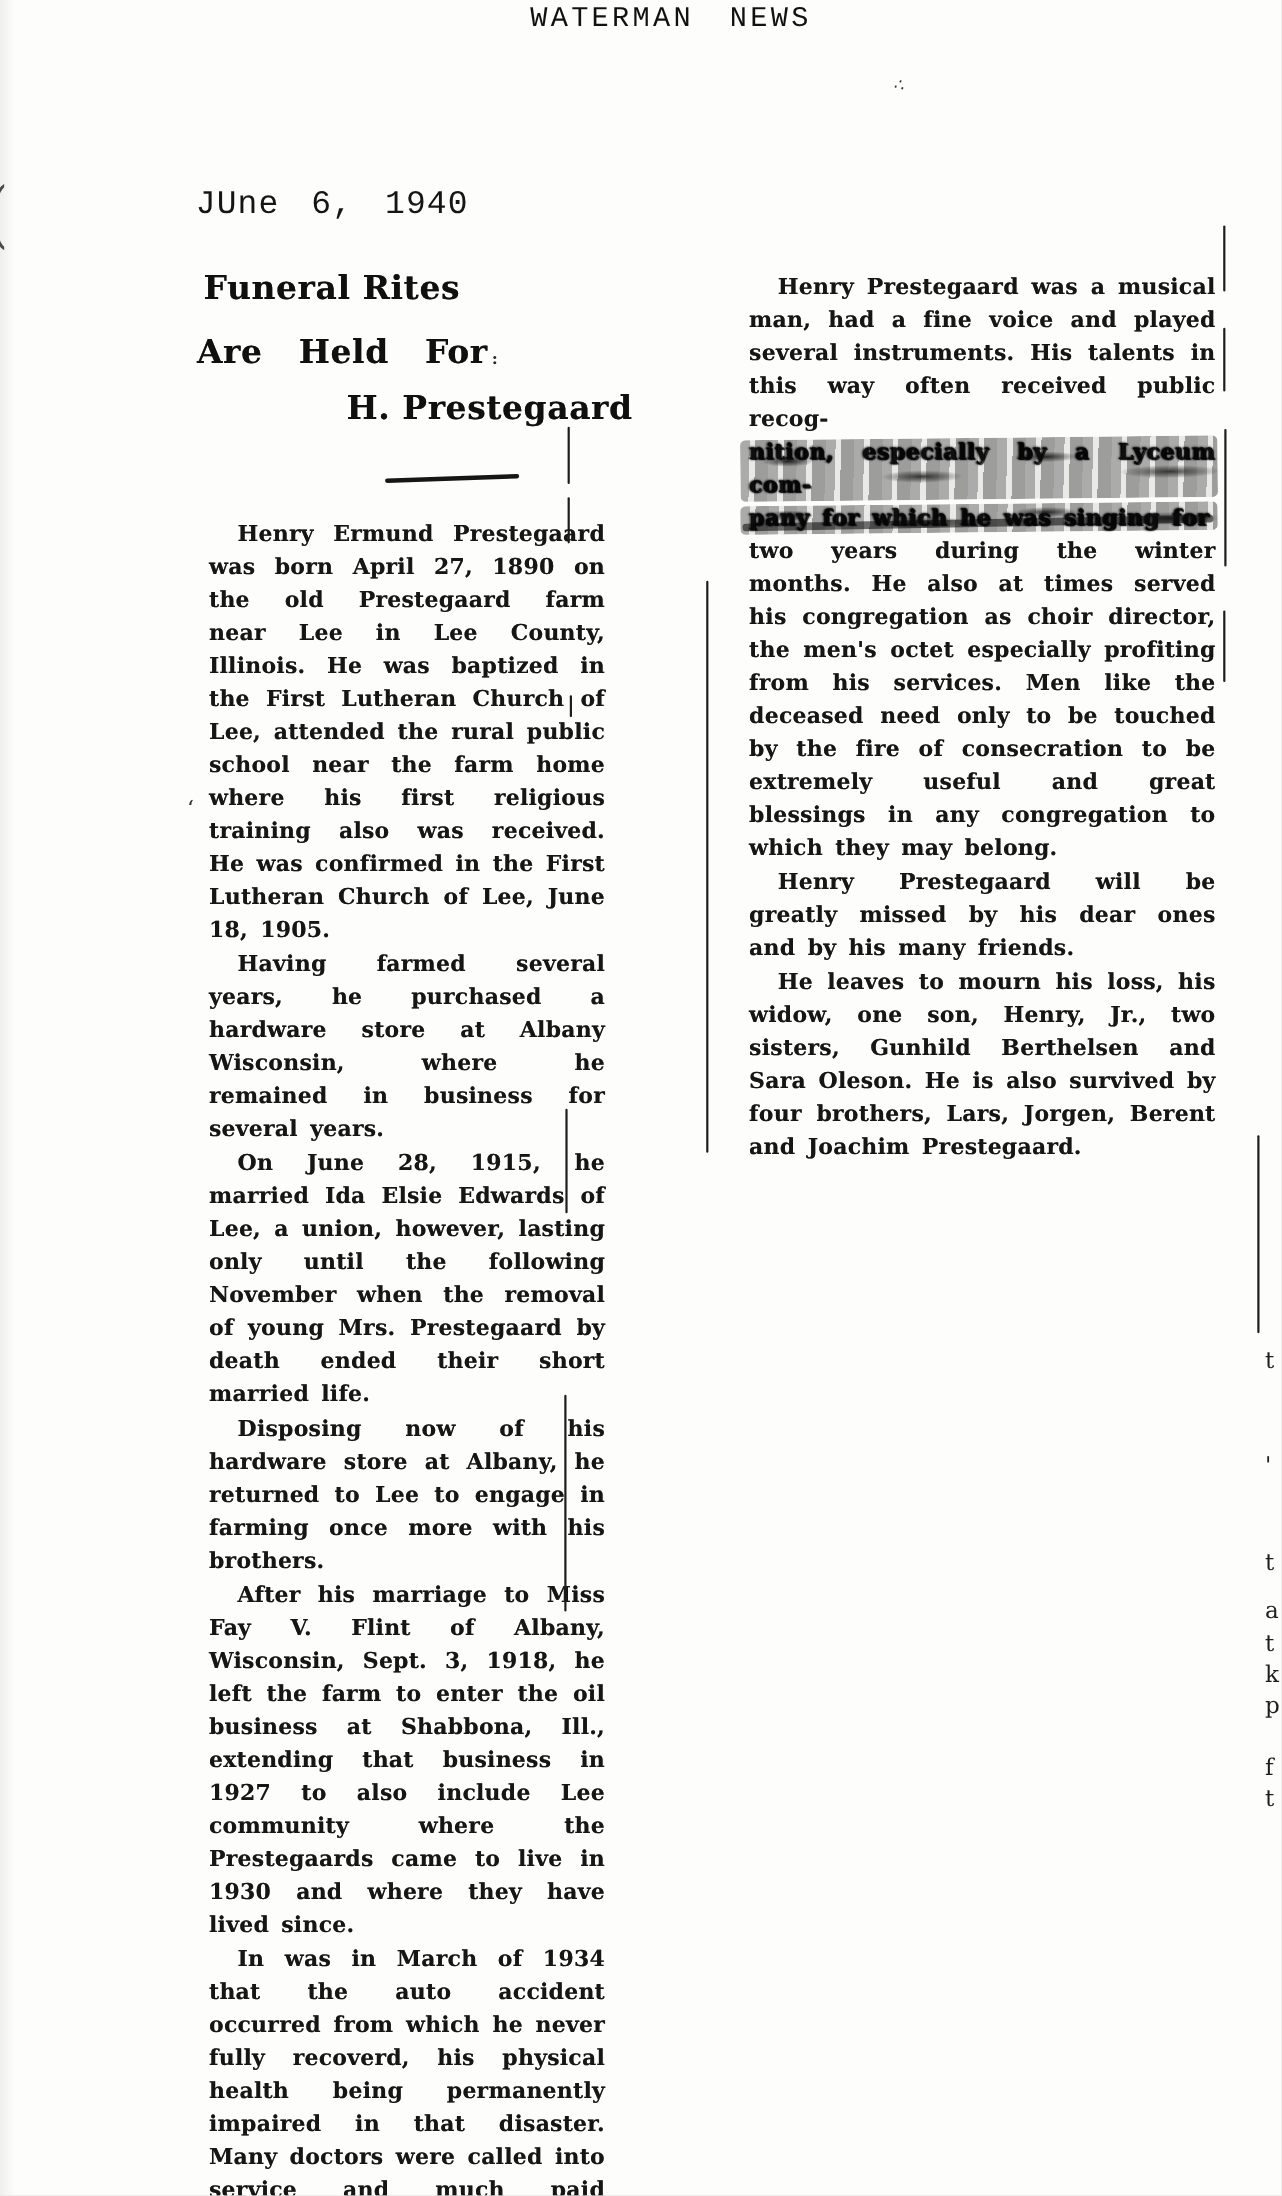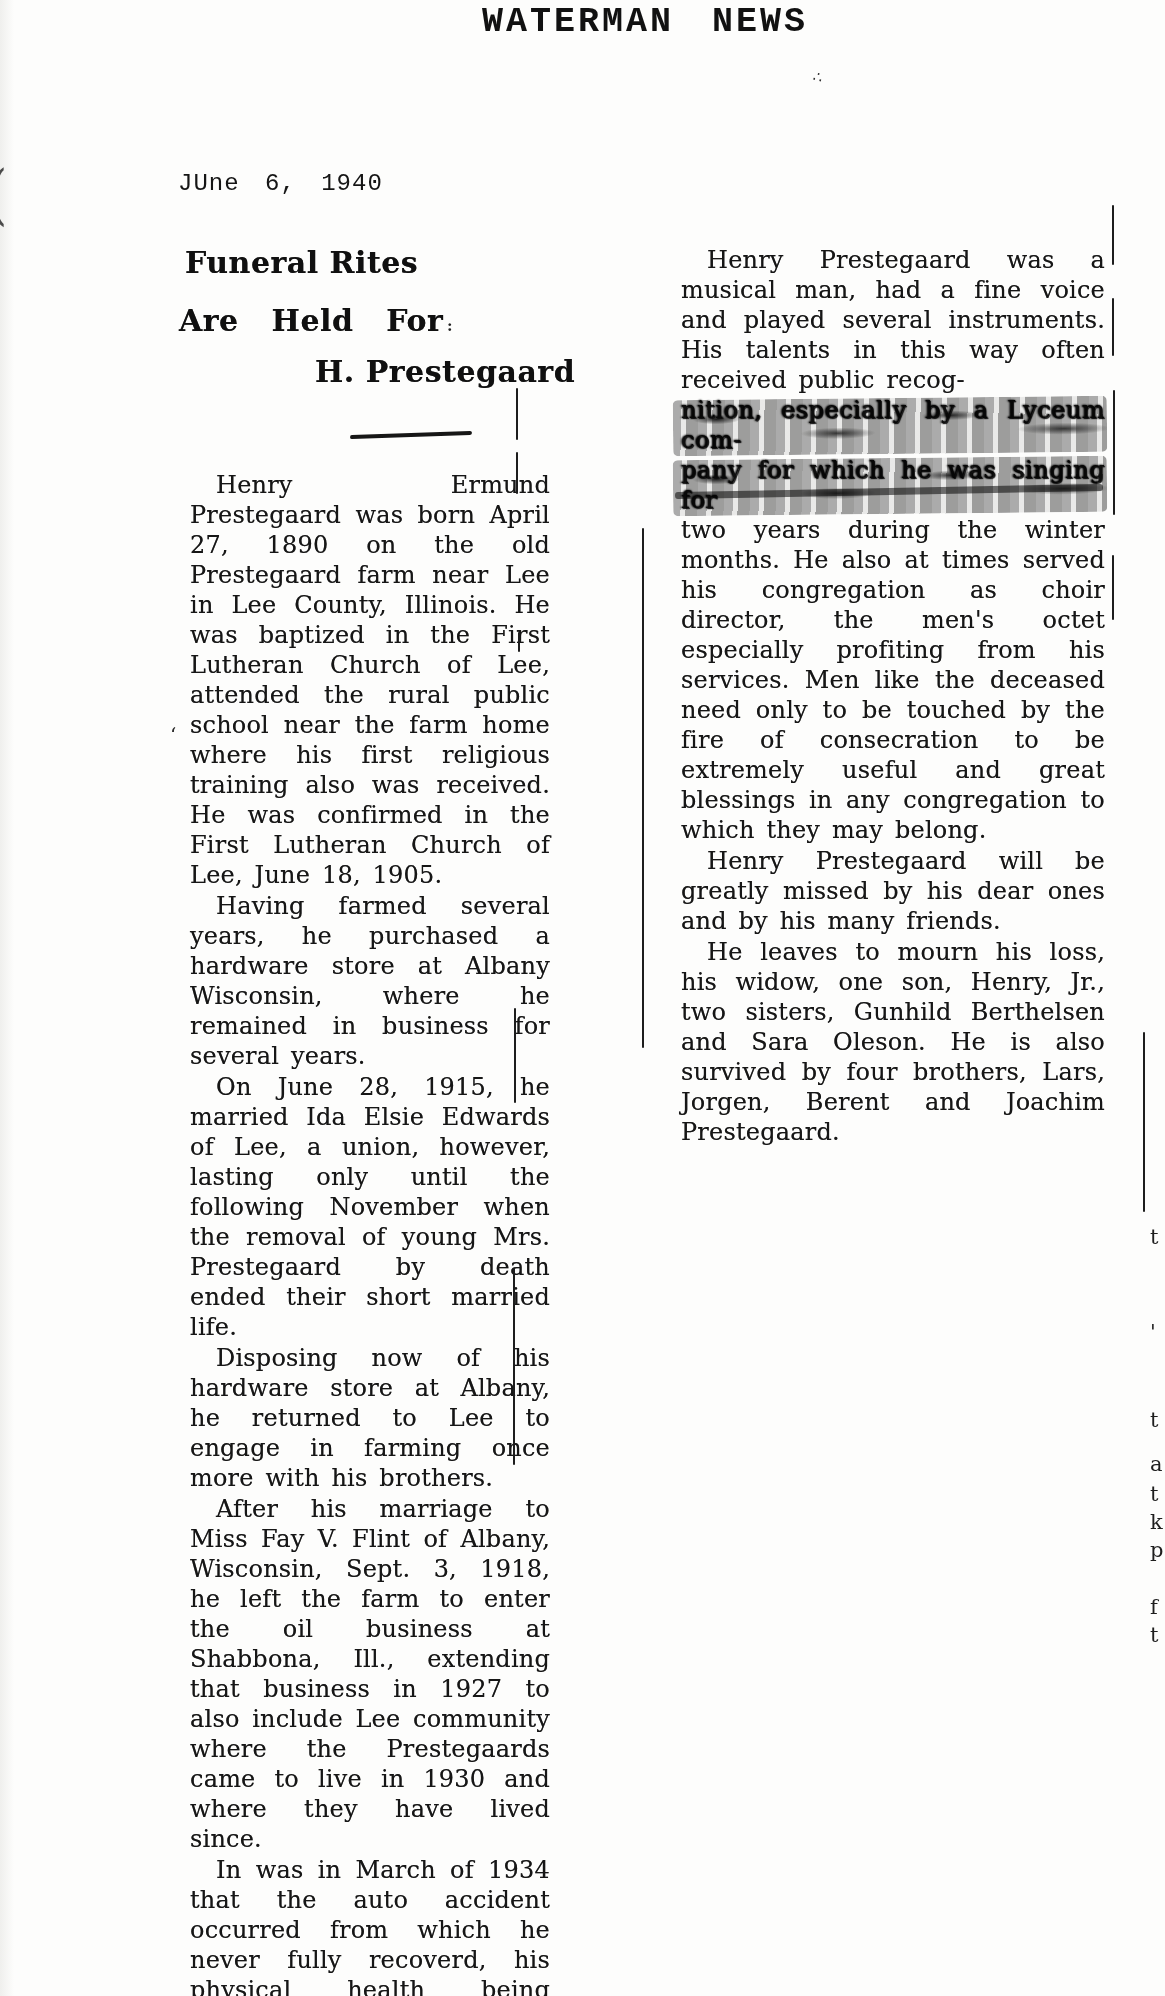--- a/index.html
+++ b/index.html
@@ -10,29 +10,29 @@
     margin: 0 auto;
     background: linear-gradient(90deg, #efefed 0px, #fdfdfc 14px, #fdfdfc 100%);
     overflow: hidden;
     font-family: "DejaVu Serif", serif;
     color: #141414;
   }
   
   .masthead {
     position: absolute; left: 482px; top: 2px;
     font-family: "Liberation Mono", monospace;
-    font-size: 35px; font-weight: 700;
+    font-size: 26px; font-weight: 400;
     letter-spacing: 3px; word-spacing: 14px;
     color: #111;
     text-align: right;
   }
   .dateline {
     position: absolute; left: 178px; top: 170px;
     font-family: "Liberation Mono", monospace;
-    font-size: 24px; font-weight: 500;
+    font-size: 30px; font-weight: 500;
     letter-spacing: 1px; word-spacing: 10px;
     color: #151515;
   }
   .headline { position: absolute; left: 0; top: 0; }
   .headline .hl {
     position: absolute;
     font-family: "DejaVu Serif", serif;
     font-weight: 700;
     font-size: 30px;
     line-height: 1;
@@ -46,26 +46,27 @@
   .hl3 { left: 315px; top: 357px; }
   .headline-rule {
     position: absolute; left: 350px; top: 433px;
     width: 122px; height: 3.5px; background: #161616;
     transform: rotate(-2deg); border-radius: 2px;
   }
   
   .col {
     position: absolute;
     text-align: justify;
-    font-size: 24px;
+    font-size: 20px;
     line-height: 30px;
     word-spacing: 4px;
     letter-spacing: 0.2px;
     color: #161616;
     text-shadow: 0 0 0.5px rgba(10,10,10,.55);
+    font-weight: bold;
   }
   .col-left  { left: 190px; top: 470px; width: 360px; }
   .col-right { left: 681px; top: 245px; width: 424px; }
   .col p { margin: 0 0 1px 0; text-indent: 26px; }
   .col p.no-indent { text-indent: 0; }
   .indent-spacer { display: inline-block; width: 26px; }
   
   .smudge {
     display: block;
     position: relative;

